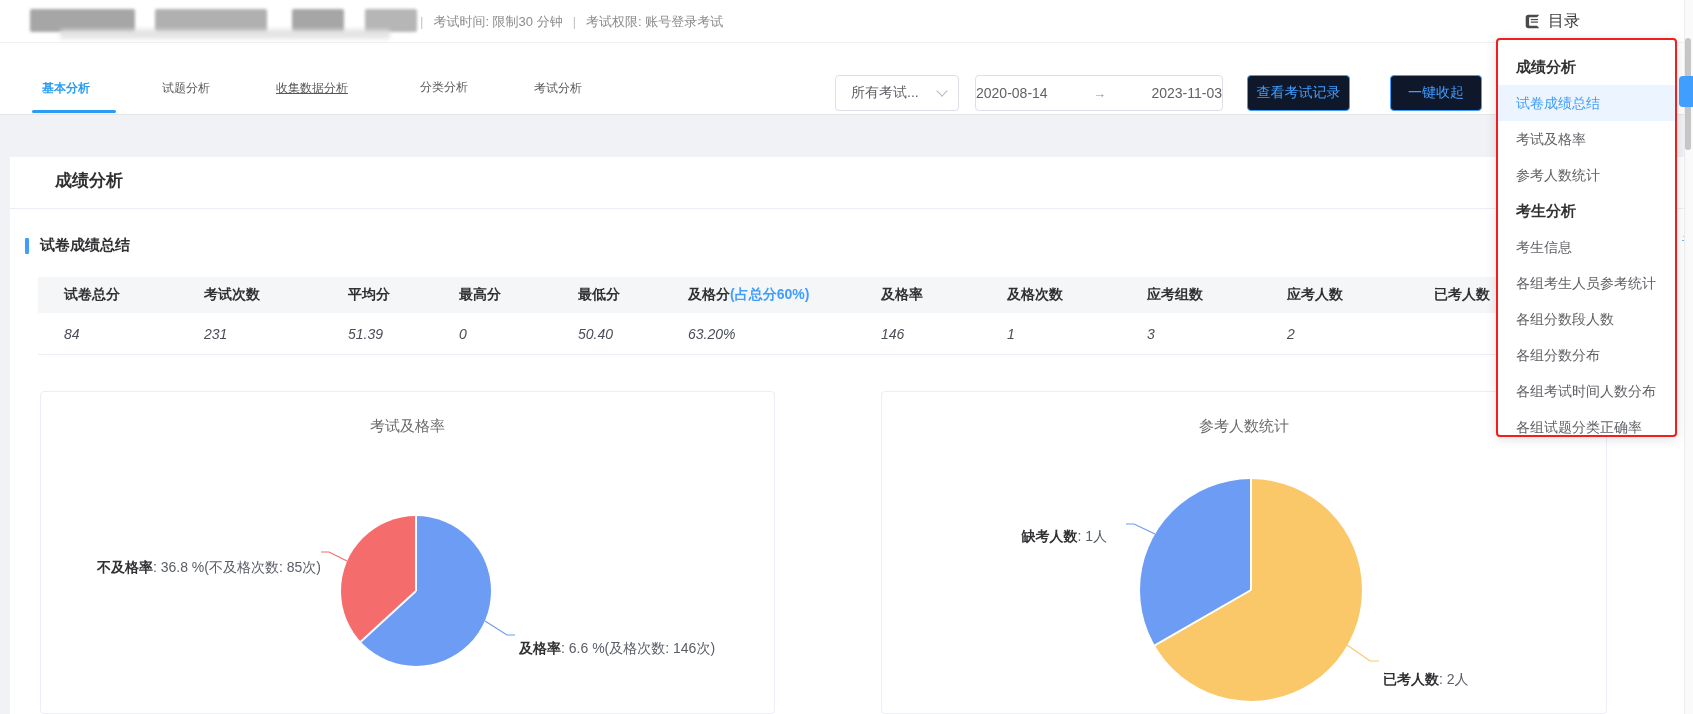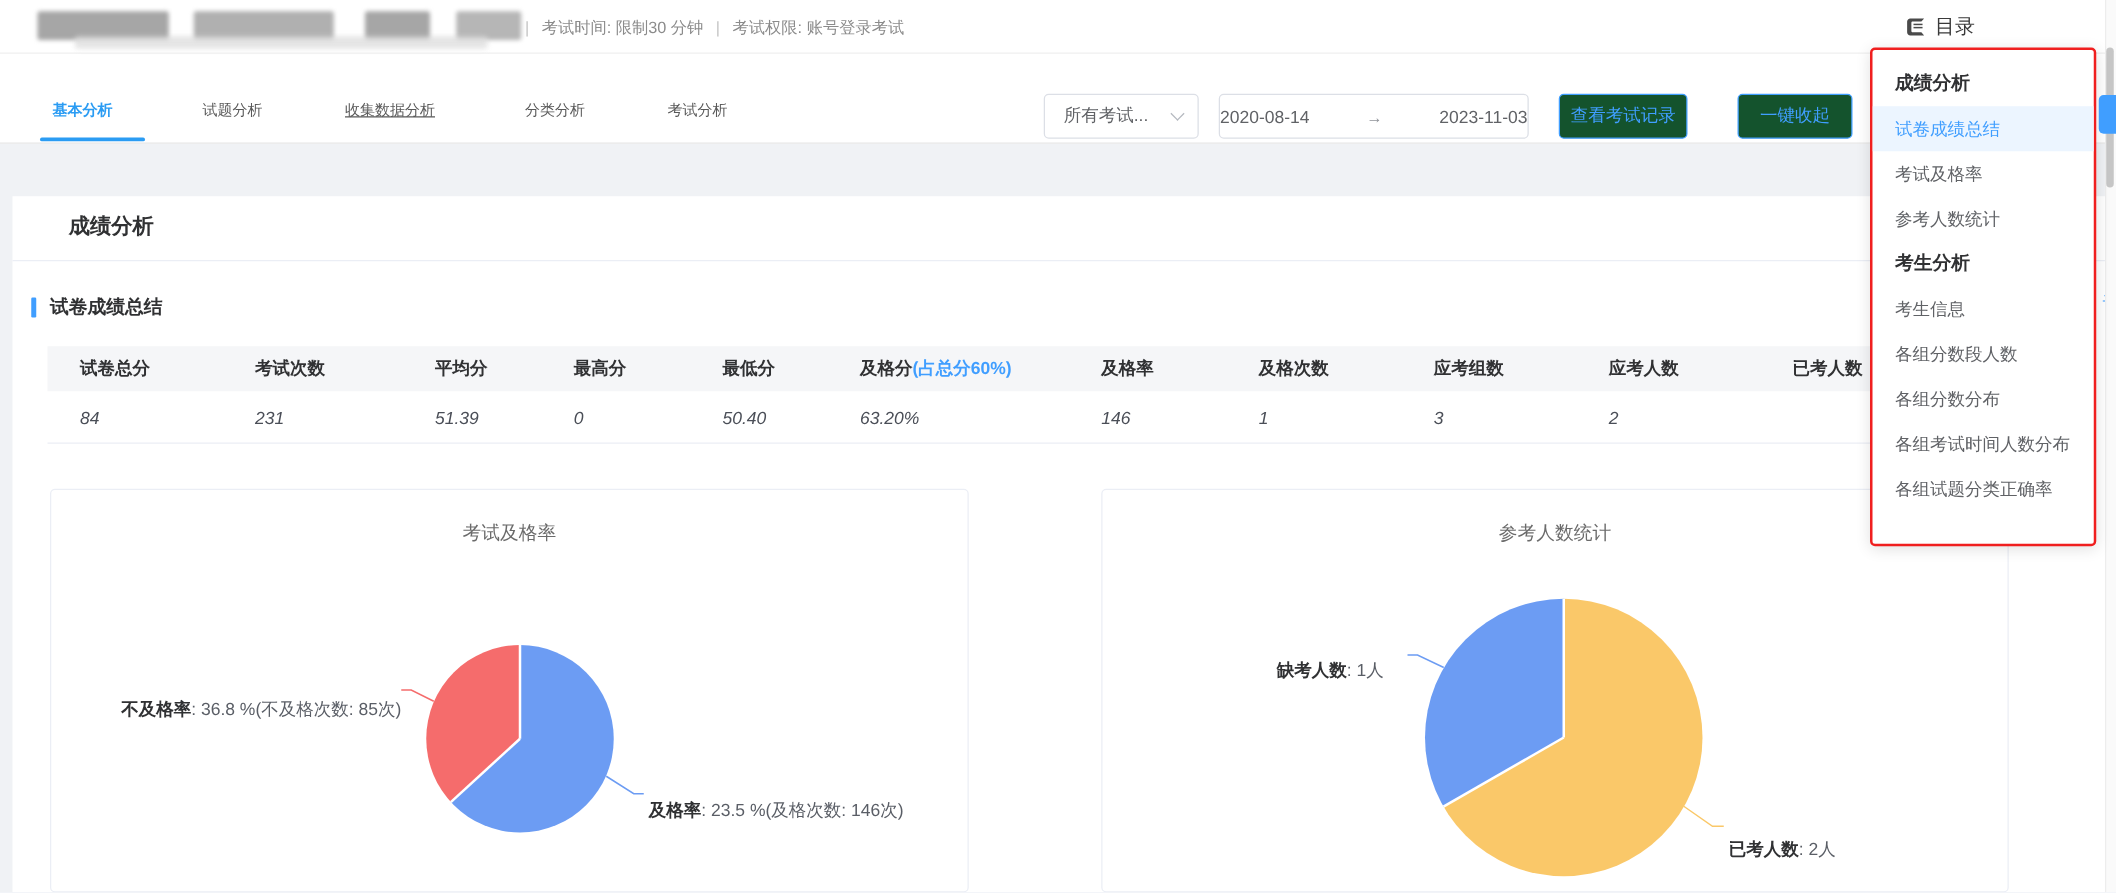--- a/index.html
+++ b/index.html
@@ -26,21 +26,21 @@
   .tab.active { color:#2b9cf3; font-weight:700; }
   .tab-underline { position:absolute; left:32px; top:110px; width:84px; height:3px; background:#2b9cf3; border-radius:2px; }
   .t1{left:42px;} .t2{left:162px;} .t3{left:276px;} .t4{left:420px;} .t5{left:534px;}
 
   
   .ctrl { position:absolute; top:75px; height:36px; background:#fff; border:1px solid #dcdfe6; border-radius:4px; display:flex; align-items:center; font-size:14px; color:#606266; z-index:4; }
   .exam-select { left:835px; width:124px; padding:0 12px 0 15px; justify-content:space-between; cursor:pointer; }
   .caret { width:8px; height:8px; border-right:1.6px solid #b4b8bf; border-bottom:1.6px solid #b4b8bf; transform:rotate(45deg); margin-top:-4px; }
   .date-range { left:975px; width:248px; justify-content:space-between; gap:22px; cursor:pointer; }
   .date-arrow { color:#909399; font-size:13px; }
-  .btn { position:absolute; top:75px; height:36px; background:#14532d; border:1px solid #409eff; border-radius:4px; color:#409eff; font-size:14px; display:flex; align-items:center; justify-content:center; cursor:pointer; z-index:4; }
+  .btn { position:absolute; top:75px; height:36px; background:#0f172a; border:1px solid #409eff; border-radius:4px; color:#409eff; font-size:14px; display:flex; align-items:center; justify-content:center; cursor:pointer; z-index:4; }
   .btn-view { left:1247px; width:103px; }
   .btn-collapse { left:1390px; width:92px; }
 
   
   .main-card { position:absolute; left:10px; top:157px; width:1674px; height:557px; background:#fff; }
   .section-title { position:absolute; left:45px; top:12px; font-size:17px; font-weight:700; color:#303133; }
   .section-divider { position:absolute; left:0; top:51px; width:1674px; height:1px; background:#ebeef5; }
   .subsection { position:absolute; left:15px; top:79px; display:flex; align-items:center; }
   .blue-bar { width:4px; height:16px; background:#409eff; border-radius:1px; }
   .subsection-label { margin-left:11px; font-size:15px; font-weight:700; color:#303133; }
@@ -113,21 +113,21 @@
         </svg>
       </span>
       <span>目录</span>
     </div>
   </div>
 
   <div class="tabbar"></div>
   <div class="tab active t1" style="z-index:6;">基本分析</div>
   <div class="tab t2" style="z-index:6;">试题分析</div>
   <div class="tab t3" style="z-index:6;text-decoration:underline;">收集数据分析</div>
-  <div class="tab t4" style="z-index:6;">分类分析</div>
+  <div class="tab t4" style="z-index:6;font-family:Liberation Mono, monospace;">分类分析</div>
   <div class="tab t5" style="z-index:6;">考试分析</div>
   <div class="tab-underline" style="z-index:6;"></div>
 
   <div class="ctrl exam-select">
     <span>所有考试...</span>
     <span class="caret"></span>
   </div>
   <div class="ctrl date-range">
     <span>2020-08-14</span>
     <span class="date-arrow">→</span>
@@ -199,21 +199,21 @@
       <div class="pie-divider pd-0" style="transform: rotate(0deg);"></div>
       <div class="pie-divider pd-0" style="transform: rotate(227.52deg);"></div>
       <svg class="leader-svg" width="735" height="323">
         <polyline points="306,169 288,160 280,160" fill="none" stroke-width="1.2" stroke="#f56c6c"></polyline>
         <polyline points="444,229 466,243 474,243" fill="none" stroke-width="1.2" stroke="#6c9cf3"></polyline>
       </svg>
       <div class="pie-label lbl-fail">
         <b>不及格率</b><span>: 36.8 %(不及格次数: 85次)</span>
       </div>
       <div class="pie-label lbl-pass">
-        <b>及格率</b><span>: 23.5 %(及格次数: 146次)</span>
+        <b>及格率</b><span>: 6.6 %(及格次数: 146次)</span>
       </div>
     </div>
 
     <div class="chart-card chart-right">
       <div class="chart-title">参考人数统计</div>
       <div class="pie pie-1" style="background: conic-gradient(rgb(250, 200, 105) 0deg, rgb(250, 200, 105) 240.12deg, rgb(108, 156, 243) 240.12deg, rgb(108, 156, 243) 360deg);"></div>
       <div class="pie-divider pd-1" style="transform: rotate(0deg);"></div>
       <div class="pie-divider pd-1" style="transform: rotate(240.12deg);"></div>
       <svg class="leader-svg" width="726" height="323">
         <polyline points="273,142 252,132 244,132" fill="none" stroke-width="1.2" stroke="#6c9cf3"></polyline>
@@ -229,20 +229,21 @@
   </div>
 
   <div class="toc-panel">
     <div>
         <div class="toc-item toc-header">成绩分析</div>
         <div class="toc-item toc-active">试卷成绩总结</div>
         <div class="toc-item">考试及格率</div>
         <div class="toc-item">参考人数统计</div>
         <div class="toc-item toc-header">考生分析</div>
         <div class="toc-item">考生信息</div>
+        <div class="toc-item">各组考生人员参考统计</div>
         <div class="toc-item">各组分数段人数</div>
         <div class="toc-item">各组分数分布</div>
         <div class="toc-item">各组考试时间人数分布</div>
         <div class="toc-item">各组试题分类正确率</div>
       </div>
   </div>
 
   <div class="scroll-track"></div>
   <div class="scroll-thumb"></div>
   <div class="edge-pill"></div>

